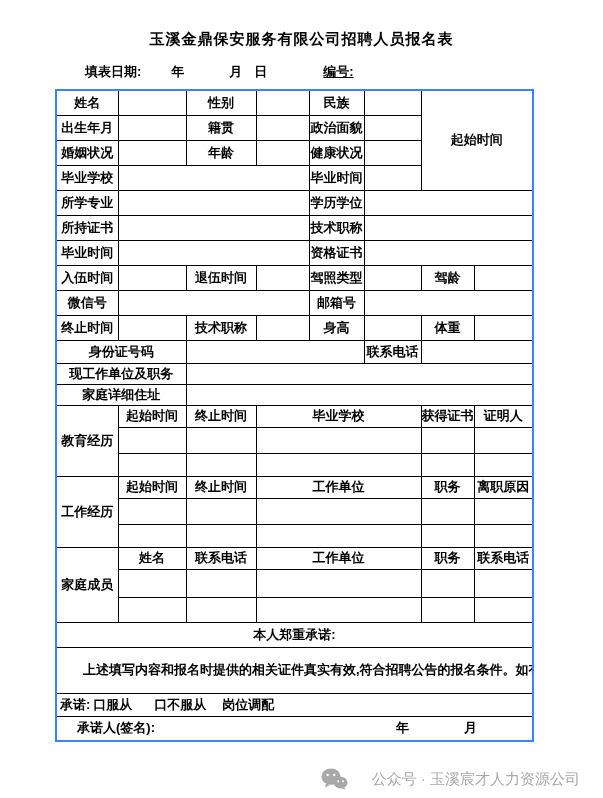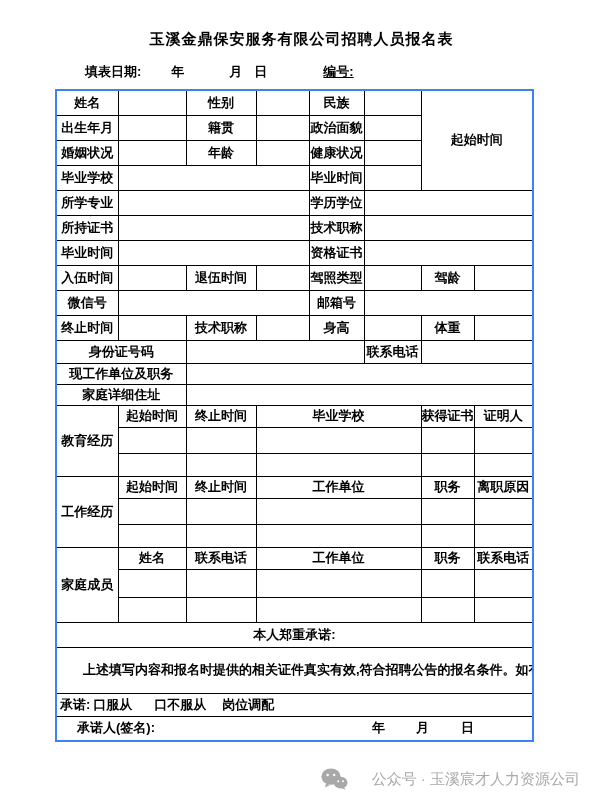--- a/index.html
+++ b/index.html
@@ -41,21 +41,21 @@
   td.tl{text-align:left;padding-left:4px;}
   td.body-cell{white-space:normal;text-align:left;padding:1px 6px 1px 5px;}
   td.body-cell p{margin:0;text-indent:2em;line-height:20px;font-size:13px;}
 
   .opts{display:flex;align-items:center;text-align:right;}
   .opts .o0{margin-left:3px;}
   .opts .o1{margin-left:3px;}
   .opts .o2{margin-left:22px;}
   .opts .o3{margin-left:16px;}
 
-  .signer{display:flex;align-items:center;}
+  .signer{display:flex;align-items:center;gap:24px;}
   .signer .s-label{margin-left:20px;}
   .signer .s-y{margin-left:217px;}
   .signer .s-m{margin-left:31px;}
   .signer .s-d{margin-left:32px;}
 
   .footer{
     margin-top:26px;
     display:flex;align-items:center;justify-content:flex-end;
     padding-right:23px;gap:24px;
     color:#a8a8a8;font-size:15px;font-weight:400;

